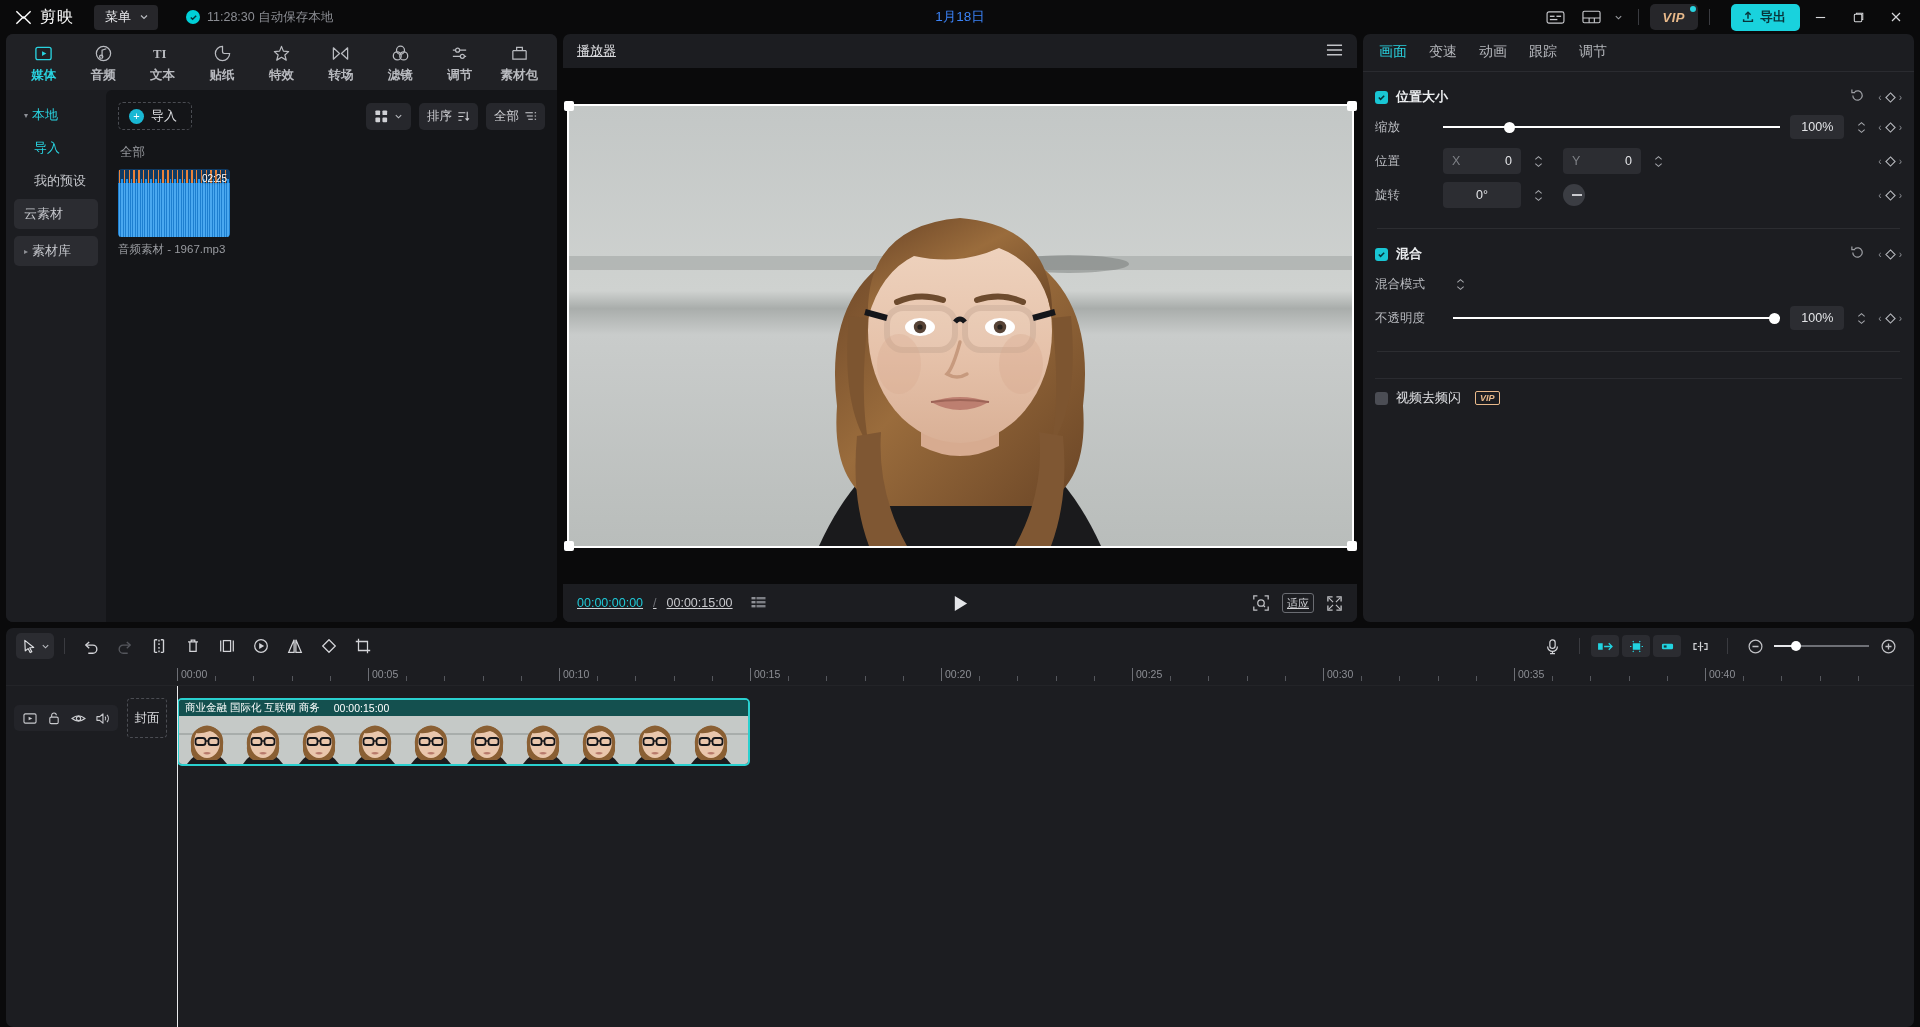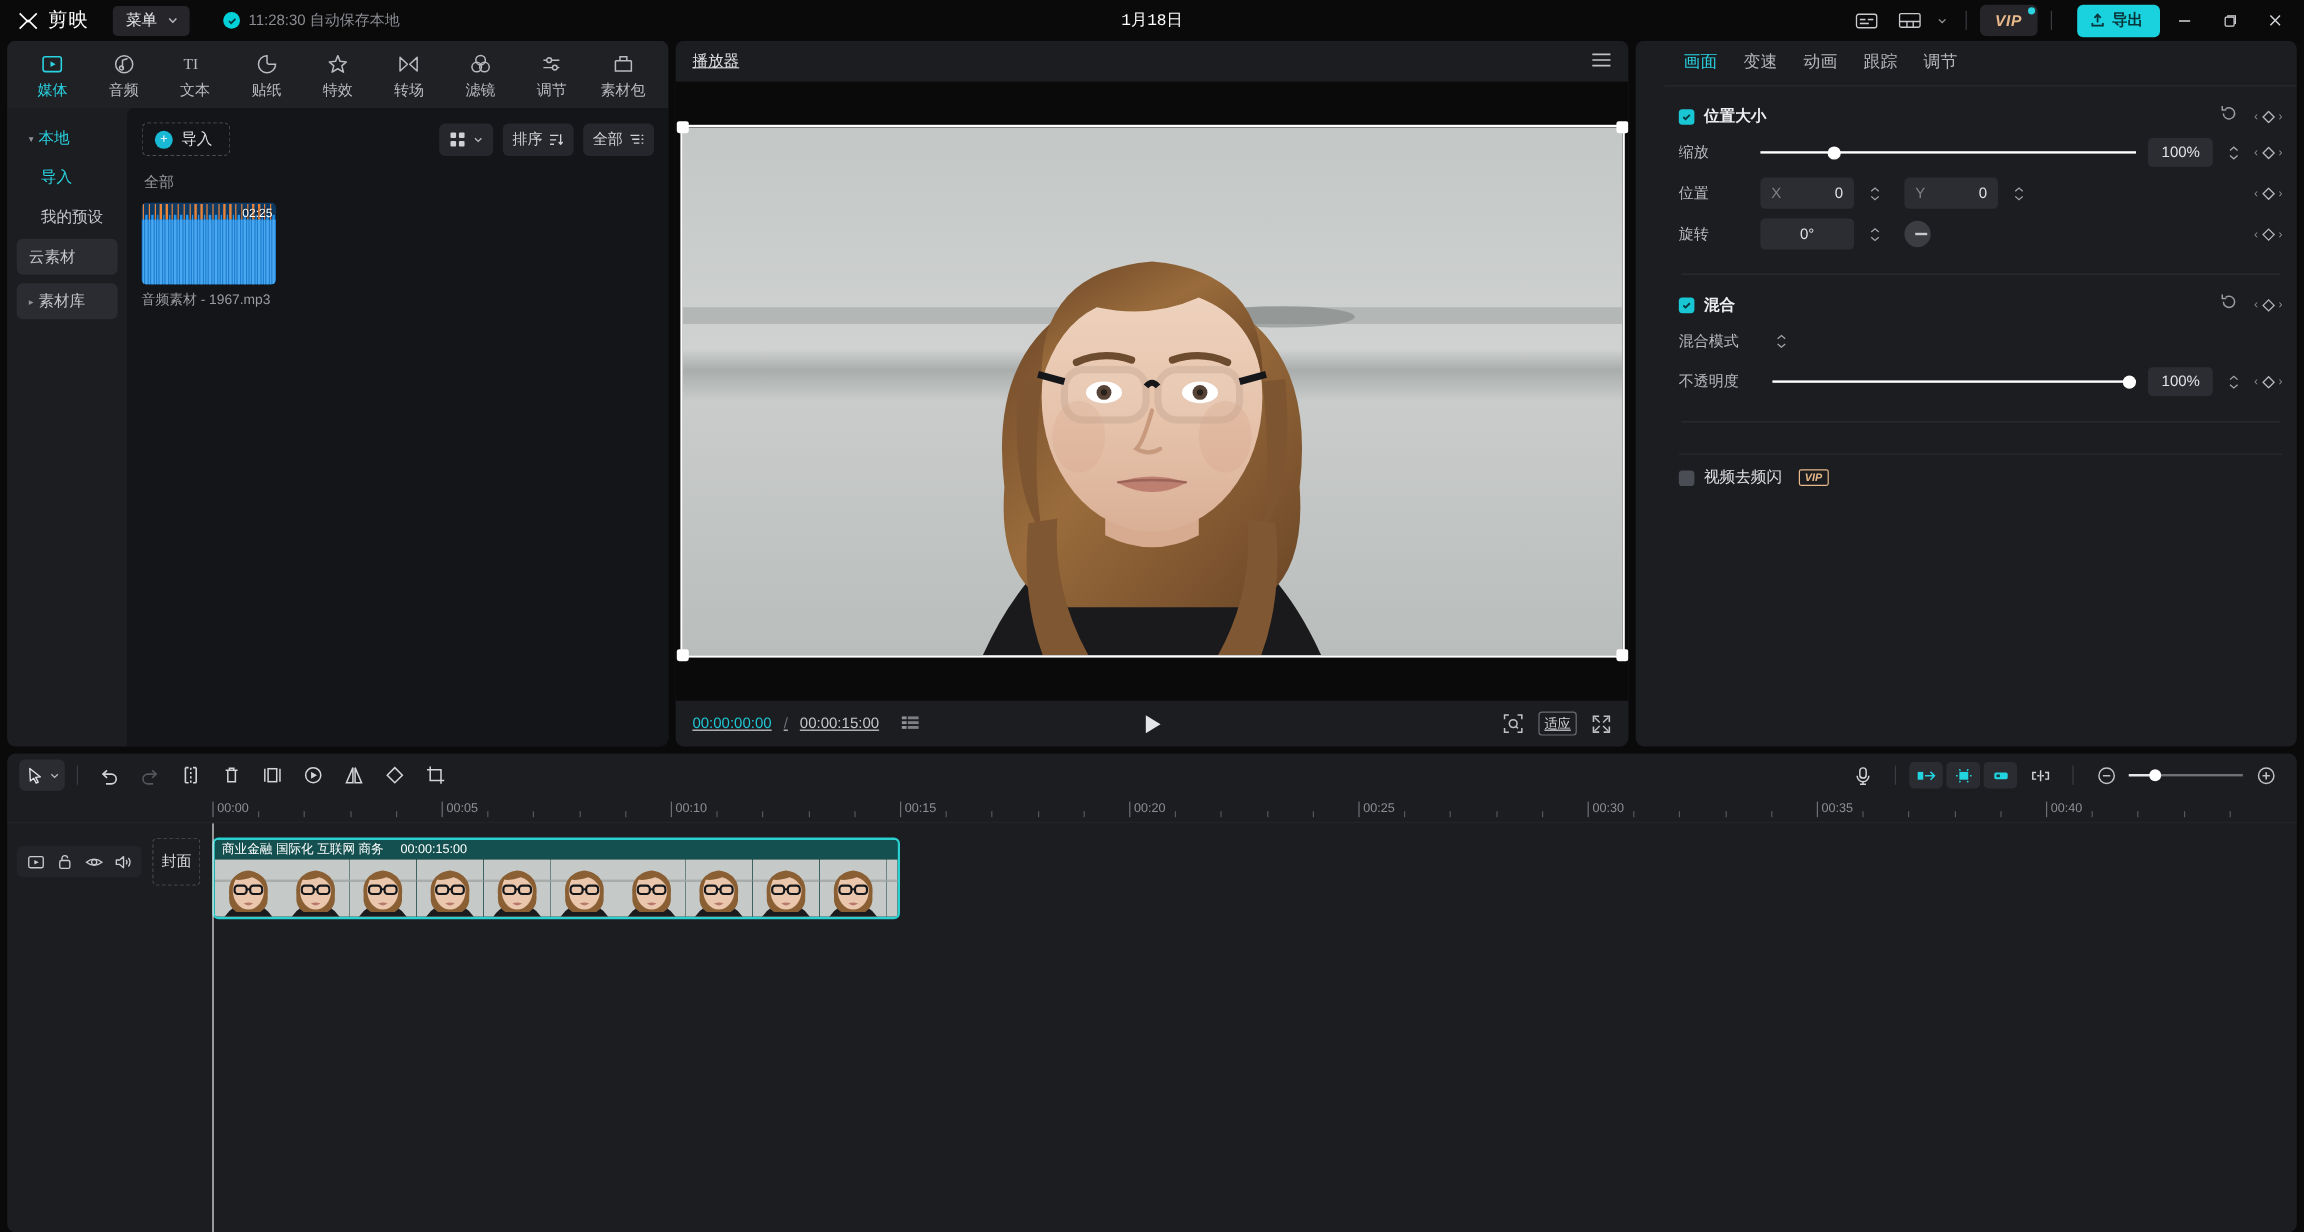--- a/index.html
+++ b/index.html
@@ -26,21 +26,21 @@
     margin-left: 20px; height: 25px; padding: 0 9px 0 11px;
     background: #26262a; border-radius: 4px;
     display: flex; align-items: center; gap: 8px;
     font-size: 13px; color: #e6e7ea; cursor: pointer;
   }
   .autosave { margin-left: 28px; display: flex; align-items: center; gap: 7px; font-size: 12.5px; color: #8b8d93; }
   .save-dot { width: 14px; height: 14px; border-radius: 50%; background: #00d0d8; display: flex; align-items: center; justify-content: center; }
   .proj-title {
     position: absolute; left: 0; right: 0; top: 0; height: 34px;
     display: flex; align-items: center; justify-content: center;
-    font-size: 13.5px; color: #ffffff; pointer-events: none; font-family: Liberation Mono, monospace;
+    font-size: 13.5px; color: #3b82f6; pointer-events: none;
   }
   .tb-right { margin-left: auto; display: flex; align-items: center; gap: 2px; padding-right: 6px; z-index: 2; }
   .tb-icon { width: 34px; height: 30px; display: flex; align-items: center; justify-content: center; cursor: pointer; color: #c9cace; }
   .tb-sep { width: 1px; height: 16px; background: #3a3b40; margin: 0 9px; }
   .vip-badge {
     height: 26px; padding: 0 13px; background: #26262a; border-radius: 5px;
     display: flex; align-items: center; position: relative; cursor: pointer;
   }
   .vip-badge .vtxt { font-size: 13px; font-weight: bold; color: #e8b98a; font-style: italic; letter-spacing: 0.5px; }
   .vip-dot { position: absolute; top: 2px; right: 2px; width: 6px; height: 6px; border-radius: 50%; background: #29d3e0; }
@@ -52,21 +52,21 @@
   .wctrl { width: 36px; height: 34px; display: flex; align-items: center; justify-content: center; cursor: pointer; color: #d6d7da; }
 
   
   .top-row { display: flex; height: 588px; min-height: 588px; padding: 0 6px 0 6px; gap: 6px; }
 
   
   .left-panel { width: 551px; background: #1c1d21; border-radius: 7px; display: flex; flex-direction: column; overflow: hidden; }
   .tabs-row { height: 56px; display: flex; align-items: center; padding: 3px 10px 0 10px; gap: 4px; background: #202125; }
   .tab-item {
     width: 57px; height: 48px; display: flex; flex-direction: column; align-items: center; justify-content: center;
-    gap: 4px; font-size: 12.5px; color: #b9bbc0; cursor: pointer; border-radius: 5px;
+    gap: 4px; font-size: 12.5px; color: #b9bbc0; cursor: pointer; border-radius: 5px; font-weight: bold;
   }
   .tab-item .ticon { height: 20px; display: flex; align-items: center; justify-content: center; }
   .tab-item.active { color: #29d3e0; }
   .left-body { flex: 1; display: flex; min-height: 0; }
   .left-nav { width: 100px; padding: 10px 8px 0 8px; display: flex; flex-direction: column; gap: 3px; background: #1c1d21; }
   .nav-item {
     height: 30px; border-radius: 5px; display: flex; align-items: center; padding: 0 10px;
     font-size: 13px; color: #c4c6cb; cursor: pointer; gap: 4px;
   }
   .nav-item.root { color: #29d3e0; }
@@ -113,21 +113,21 @@
   .tc-cur { font-size: 12.5px; color: #1fc8d6; font-family: "Liberation Sans", sans-serif; }
   .tc-sep { font-size: 12.5px; color: #6d6f75; }
   .tc-tot { font-size: 12.5px; color: #c7c8cc; }
   .pc-icon { cursor: pointer; color: #c0c1c5; display: flex; align-items: center; justify-content: center; }
   .play-center { position: absolute; left: 0; right: 0; display: flex; justify-content: center; pointer-events: none; }
   .play-center > * { pointer-events: auto; }
   .pc-right { margin-left: auto; display: flex; align-items: center; gap: 12px; }
   .fit-btn { height: 20px; min-width: 28px; padding: 0 4px; border: 1px solid #6a6c72; border-radius: 3px; font-size: 11px; color: #d4d5d9; display: flex; align-items: center; justify-content: center; cursor: pointer; }
 
   
-  .right-panel { width: 551px; background: #1c1d21; border-radius: 7px; display: flex; flex-direction: column; overflow: hidden; padding-left: 24px; }
+  .right-panel { width: 551px; background: #1c1d21; border-radius: 7px; display: flex; flex-direction: column; overflow: hidden; }
   .rp-tabs { height: 38px; display: flex; align-items: center; gap: 22px; padding: 0 16px; border-bottom: 1px solid #2a2b30; }
   .rp-tab { font-size: 14px; color: #b6b8bd; cursor: pointer; padding-bottom: 2px; }
   .rp-tab.active { color: #29d3e0; }
   .rp-subtabs { margin: 10px 10px 0 10px; height: 26px; background: #232429; border-radius: 5px; display: flex; padding: 2px; }
   .rp-subtab { flex: 1; display: flex; align-items: center; justify-content: center; font-size: 12.5px; color: #85878d; border-radius: 4px; cursor: pointer; }
   .rp-subtab.active { background: #4a4c53; color: #ffffff; }
   .rp-body { flex: 1; padding: 12px 12px 0 12px; overflow: hidden; }
   .prop-section { padding-bottom: 4px; }
   .prop-head { display: flex; align-items: center; height: 26px; gap: 8px; }
   .chk { width: 13px; height: 13px; border-radius: 3px; background: #19c6d4; display: flex; align-items: center; justify-content: center; }

